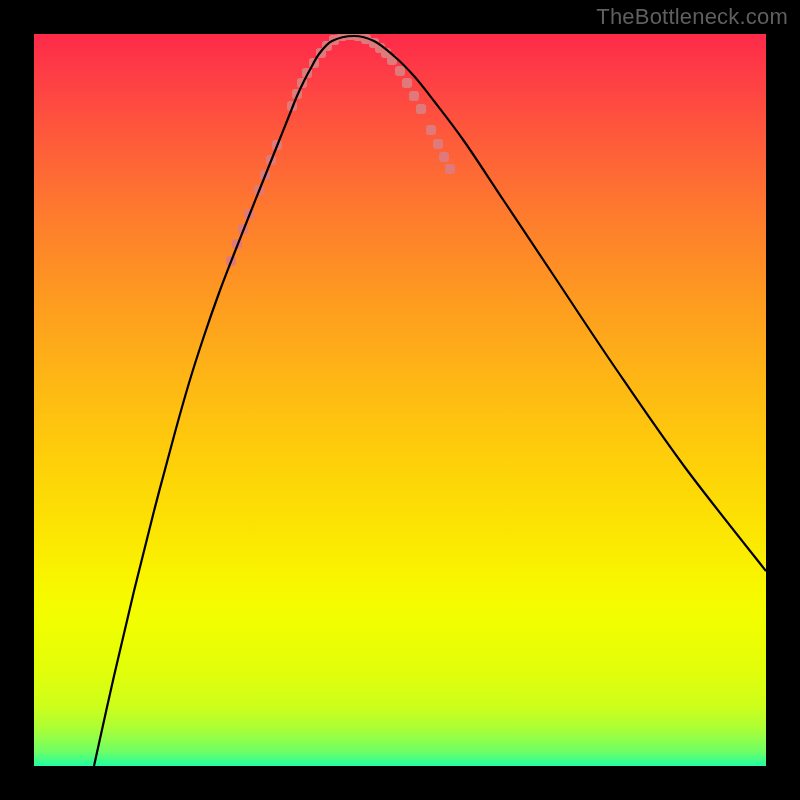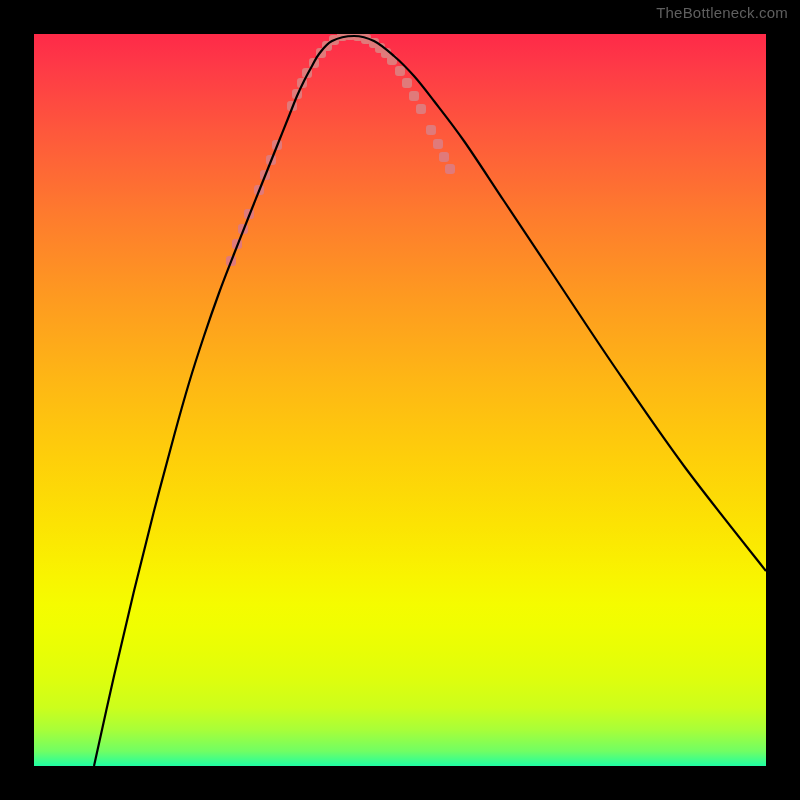--- a/index.html
+++ b/index.html
@@ -59,21 +59,21 @@
     left: 0;
     top: 0;
     width: 732px;
     height: 732px;
   }
   .watermark {
     position: absolute;
     top: 4px;
     right: 12px;
     color: #5f5f5f;
-    font-size: 15px;
+    font-size: 22px;
     font-weight: 500;
     letter-spacing: 0.2px;
   }
 </style>
 </head>
 <body>
 
 <div class="frame">
   <div class="watermark">TheBottleneck.com</div>
 

